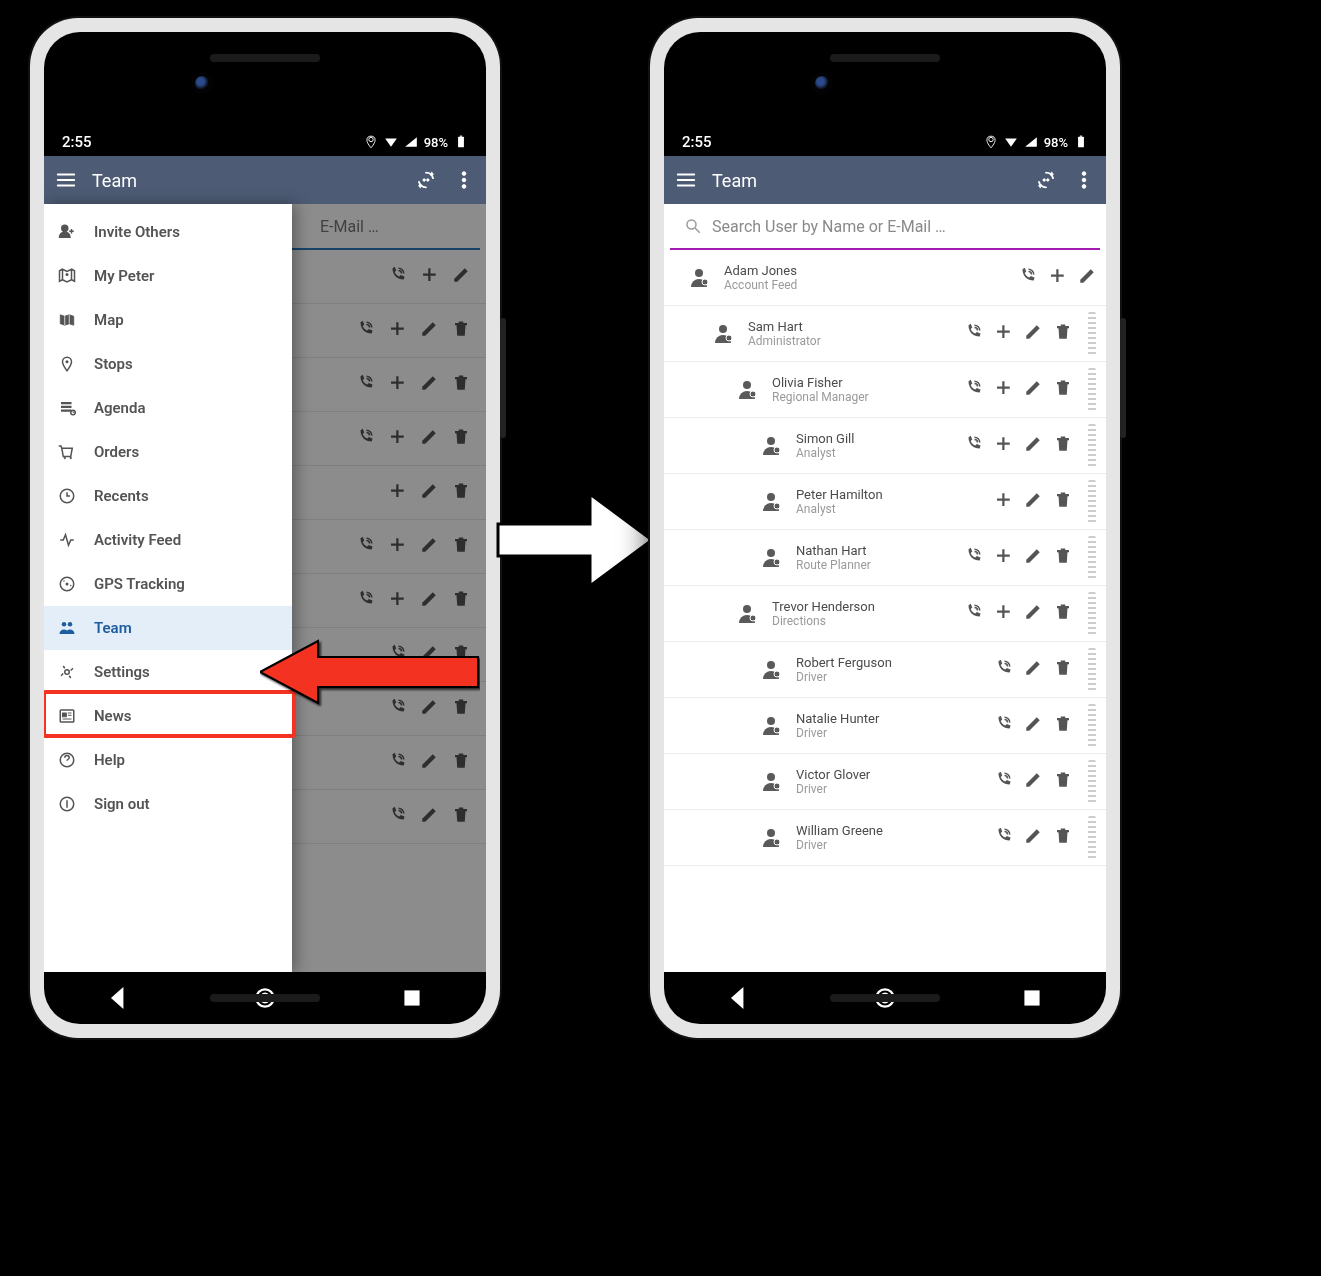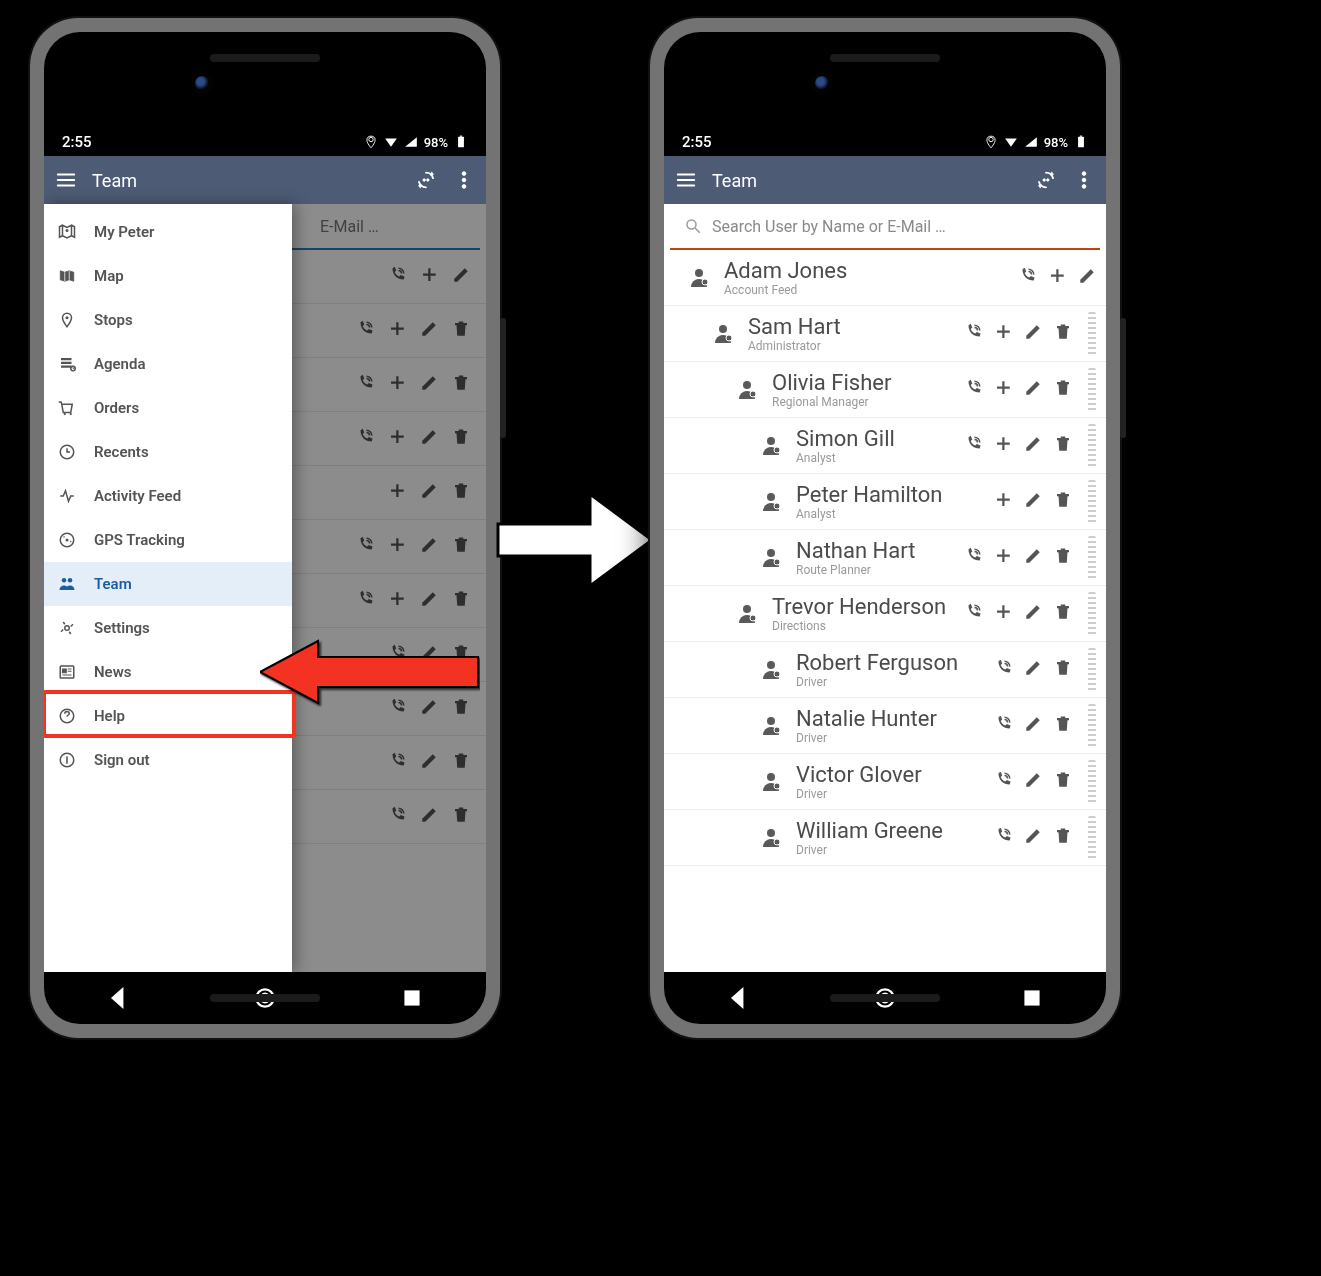--- a/index.html
+++ b/index.html
@@ -3,21 +3,21 @@
 <meta charset="utf-8">
 <style>
   * { box-sizing: border-box; margin: 0; padding: 0; }
   body { background: #000; font-family: Roboto, Arial, sans-serif; width: 1321px; height: 1276px; position: relative; }
 
   
   .phone {
     position: absolute;
     width: 470px;
     height: 1020px;
-    background: #737373;
+    background: #e5e5e5;
     border-radius: 48px;
     padding: 14px;
     box-shadow: 0 0 0 2px #111, 0 8px 30px rgba(0,0,0,.8);
   }
   .phone::after{ 
     content:"";
     position:absolute;
     right:-6px; top:300px;
     width:6px; height:120px;
     background:#222; border-radius:4px;
@@ -71,21 +71,21 @@
     flex-shrink:0;
   }
   .appbar .title { font-size: 18px; font-weight: 400; flex:1 }
   .appbar-icon { width:24px; height:24px; display:flex; align-items:center; justify-content:center; }
   .appbar-icon svg { width:22px; height:22px; fill:#fff; stroke:#fff; }
 
   .search-row {
     height: 46px;
     display:flex; align-items:center;
     padding: 0 14px; gap:10px;
-    border-bottom: 2px solid #c2410c;
+    border-bottom: 2px solid #a21caf;
     margin: 0 6px;
   }
   .search-row svg { width:18px; height:18px; fill:#9b9b9b; }
   .search-row .ph { color:#8a8a8a; font-size:16px; }
 
   
   .drawer {
     position:absolute; top:48px; left:0;
     width: 248px;
     bottom:0;
@@ -135,21 +135,21 @@
     display:flex; align-items:center;
     min-height:56px;
     border-bottom:1px solid #ececec;
     padding: 6px 10px 6px 0;
     gap:10px;
   }
   .team-row .pad { flex-shrink:0; }
   .team-row .role-icon { width:30px; display:flex; justify-content:center; }
   .team-row .role-icon svg { width:24px; height:24px; fill:#5a5a5a; }
   .team-row .info { flex:1; min-width:0; }
-  .team-row .name { font-size:22px; color:#4b4b4b; font-weight:400; white-space:nowrap; overflow:hidden; text-overflow:ellipsis; }
+  .team-row .name { font-size:13px; color:#4b4b4b; font-weight:400; white-space:nowrap; overflow:hidden; text-overflow:ellipsis; }
   .team-row .role { font-size:12px; color:#9a9a9a; }
   .team-row .actions { display:flex; gap:12px; align-items:center; }
   .team-row .actions svg { width:18px; height:18px; fill:#555; }
   .grip { width:8px; align-self:stretch;
     background: repeating-linear-gradient(#ccc,#ccc 2px,transparent 2px,transparent 5px);
     margin-left:6px; border-radius:2px;
   }
 
   
   .android-nav {
@@ -371,20 +371,26 @@
             <span><svg viewBox="0 0 24 24">
                 <path d="M3 17v4h4L19 9l-4-4zM21 7l-2 2-4-4 2-2z"></path>
               </svg></span>
             <span><svg viewBox="0 0 24 24">
                 <path d="M6 7h12l-1 14H7zM4 4h16v3H4zM9 2h6v2H9z"></path>
               </svg></span>
           </div>
         </div>
 
       <div class="drawer" id="drawer">
+          <div class="drawer-item">
+            <svg viewBox="0 0 24 24">
+              <path d="M9 3a4 4 0 1 1 0 8 4 4 0 0 1 0-8zm-7 16a7 7 0 0 1 14 0zM18 8v6m-3-3h6" stroke="#545454" stroke-width="2" fill="#545454"></path>
+            </svg>
+            <span>Invite Others</span>
+          </div>
           <div class="drawer-item">
             <svg viewBox="0 0 24 24">
               <path d="M6 3l6 3 6-3v14l-6 3-6-3zM6 3l-4 2v14l4-2M18 3l4 2v14l-4-2" fill="none" stroke="#545454" stroke-width="2"></path>
               <circle cx="12" cy="10" r="2"></circle>
             </svg>
             <span>My Peter</span>
           </div>
           <div class="drawer-item">
             <svg viewBox="0 0 24 24">
               <path d="M3 5l6 2 6-2 6 2v12l-6-2-6 2-6-2z" stroke="#545454" stroke-width="1"></path>

